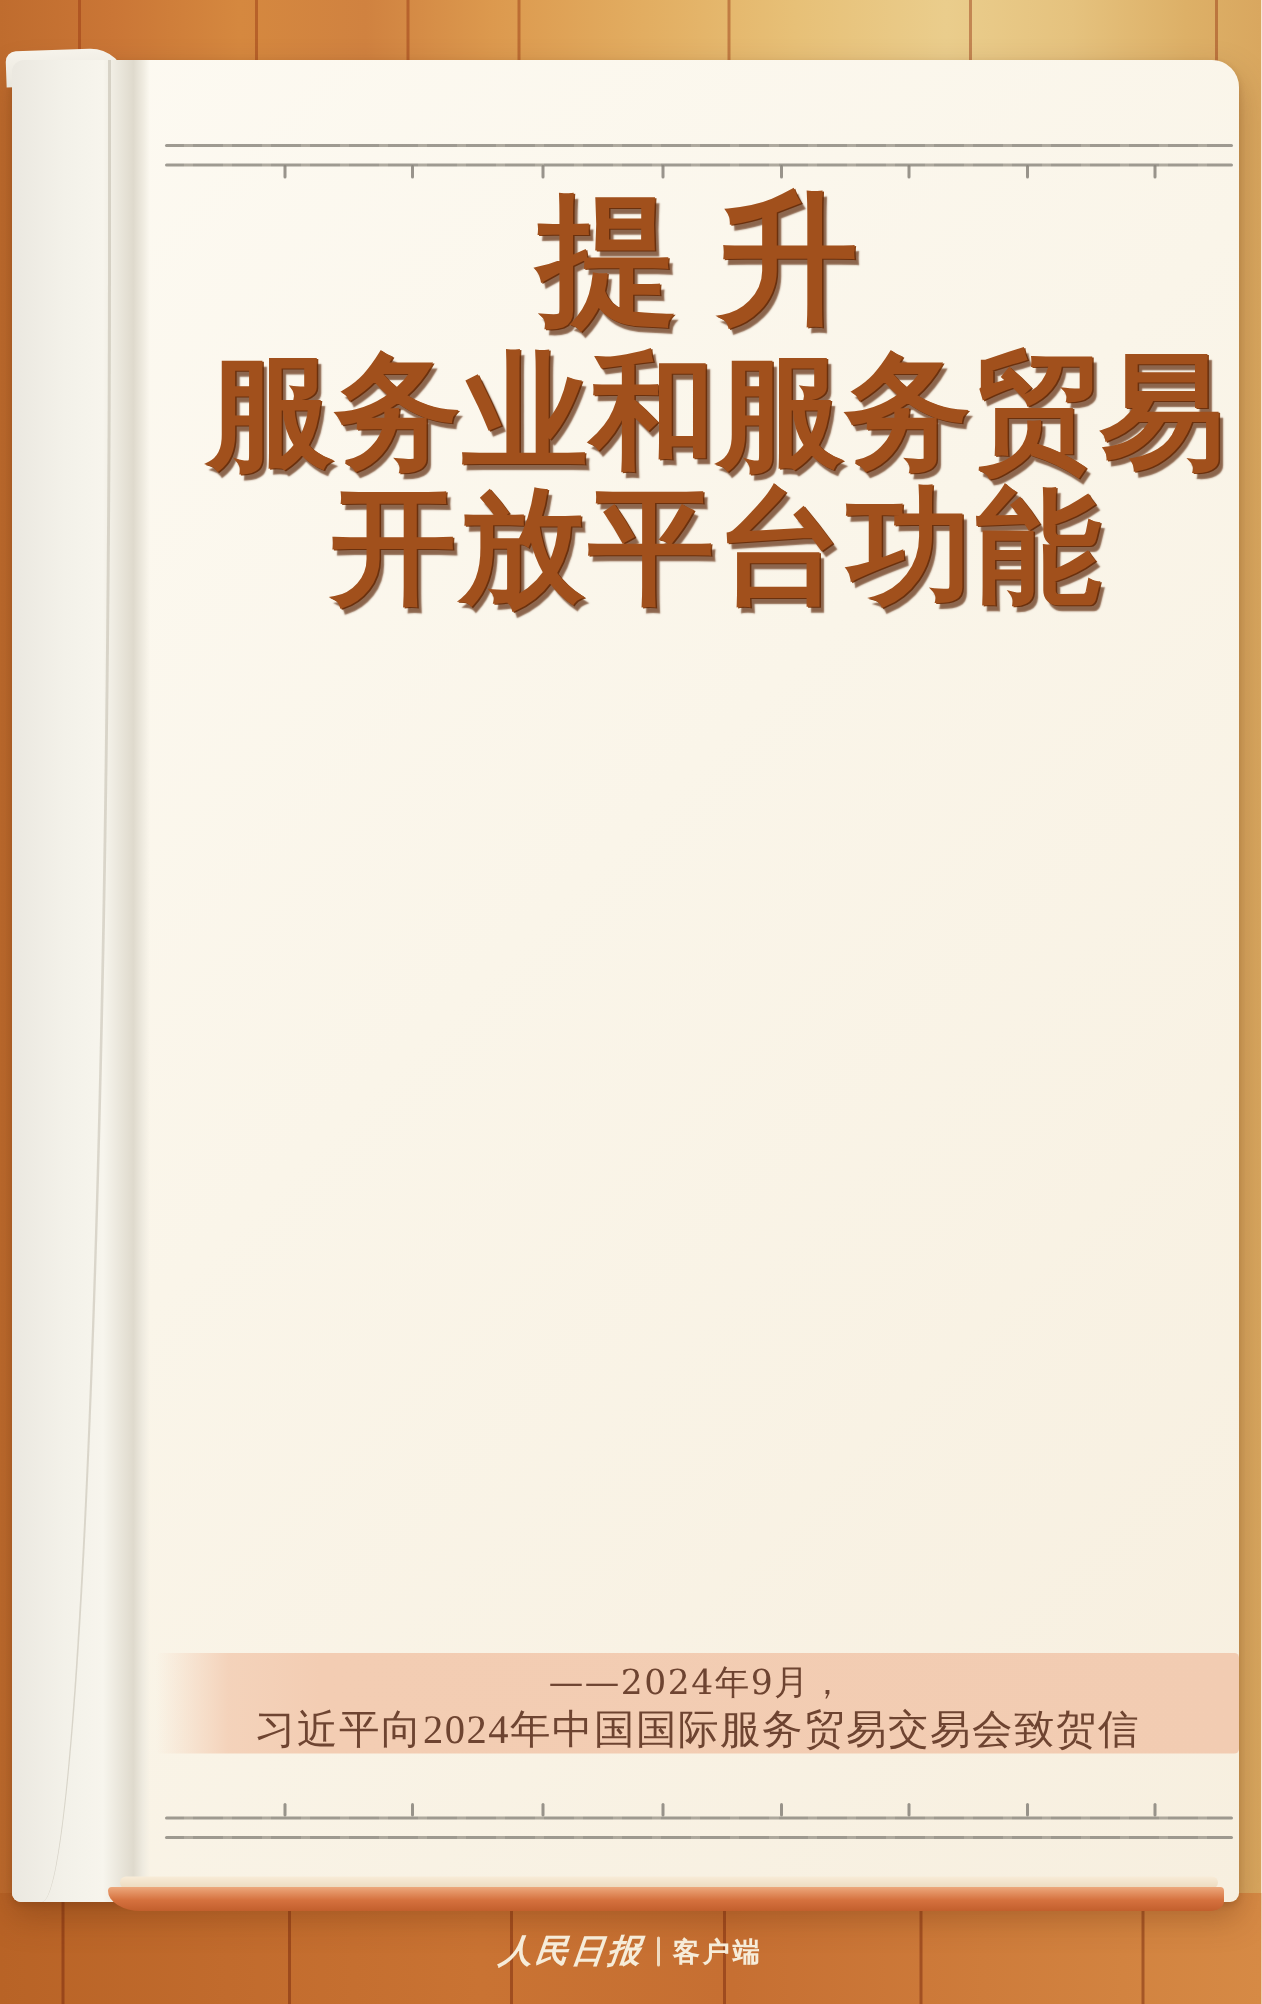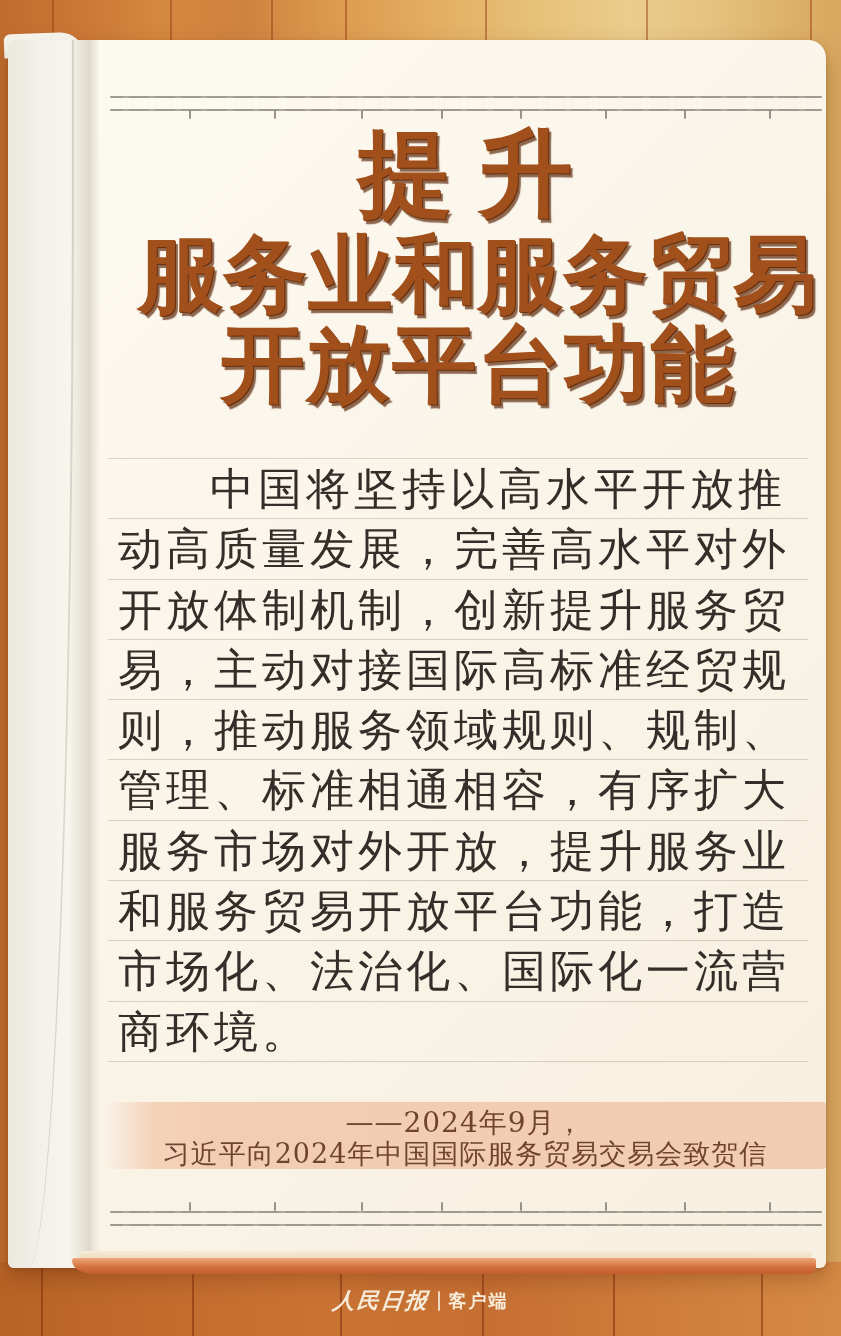--- a/index.html
+++ b/index.html
@@ -57,22 +57,22 @@
     border-top:1.5px solid rgba(190,183,166,.55);color:#332e29;}
   .row{height:60.3px;line-height:59px;border-bottom:1.5px solid rgba(190,183,166,.6);
     font-size:44px;letter-spacing:4px;white-space:nowrap;padding-left:10px;
     box-sizing:border-box;overflow:visible;}
   .row.indent{text-indent:92px;}
 
   
   .attr-band{position:absolute;left:96px;top:1062px;width:722px;height:67px;z-index:2;
     background:linear-gradient(to right,rgba(243,205,179,0) 0,rgba(243,205,179,.85) 48px,#f3cdb3 110px,#f2ccb2 100%);
     border-radius:3px;text-align:center;color:#6e4431;padding-top:5px;box-sizing:border-box;}
-  .a1{font-size:28px;line-height:31px;letter-spacing:1px;}
-  .a2{font-size:27px;line-height:31px;letter-spacing:1px;}
+  .a1{font-size:23px;line-height:31px;letter-spacing:1px;}
+  .a2{font-size:27px;line-height:31px;letter-spacing:1px;font-family:Liberation Serif, serif;}
 
   
   .footer{position:absolute;left:0;right:0;top:1286px;z-index:8;display:flex;
     justify-content:center;align-items:center;gap:9px;color:#f6ecd9;}
   .brand-script{font-family:"DejaVu Serif","Liberation Serif",serif;font-style:italic;
     font-weight:bold;font-size:22px;letter-spacing:2px;transform:skewX(-6deg);}
   .brand-divider{width:2px;height:20px;background:rgba(246,236,217,.85);border-radius:1px;}
   .brand-suffix{font-family:"Liberation Sans","DejaVu Sans",sans-serif;font-weight:bold;
     font-size:18px;letter-spacing:2px;}
 </style>
@@ -118,32 +118,20 @@
       <div class="tick" style="left:676px;top:70px"></div>
       <div class="tick" style="left:761px;top:70px"></div>
     </div>
 
     <div class="title">
       <div class="t1">提升</div>
       <div class="t2">服务业和服务贸易</div>
       <div class="t3">开放平台功能</div>
     </div>
 
-    <div class="bodytext">
-      <div class="row indent">中国将坚持以高水平开放推</div>
-      <div class="row">动高质量发展，完善高水平对外</div>
-      <div class="row">开放体制机制，创新提升服务贸</div>
-      <div class="row">易，主动对接国际高标准经贸规</div>
-      <div class="row">则，推动服务领域规则、规制、</div>
-      <div class="row">管理、标准相通相容，有序扩大</div>
-      <div class="row">服务市场对外开放，提升服务业</div>
-      <div class="row">和服务贸易开放平台功能，打造</div>
-      <div class="row">市场化、法治化、国际化一流营</div>
-      <div class="row">商环境。</div>
-    </div>
 
     <div class="attr-band">
       <div class="a1">——2024年9月，</div>
       <div class="a2">习近平向2024年中国国际服务贸易交易会致贺信</div>
     </div>
 
     <div>
       <div class="tick" style="left:181px;top:1162px"></div>
       <div class="tick" style="left:266px;top:1162px"></div>
       <div class="tick" style="left:353px;top:1162px"></div>

